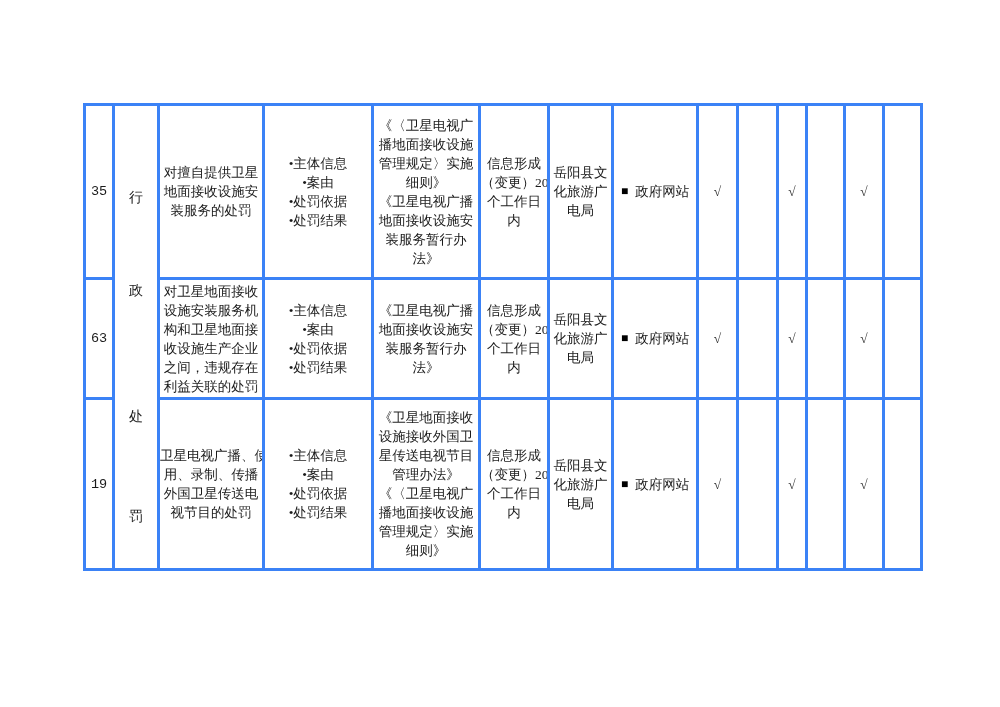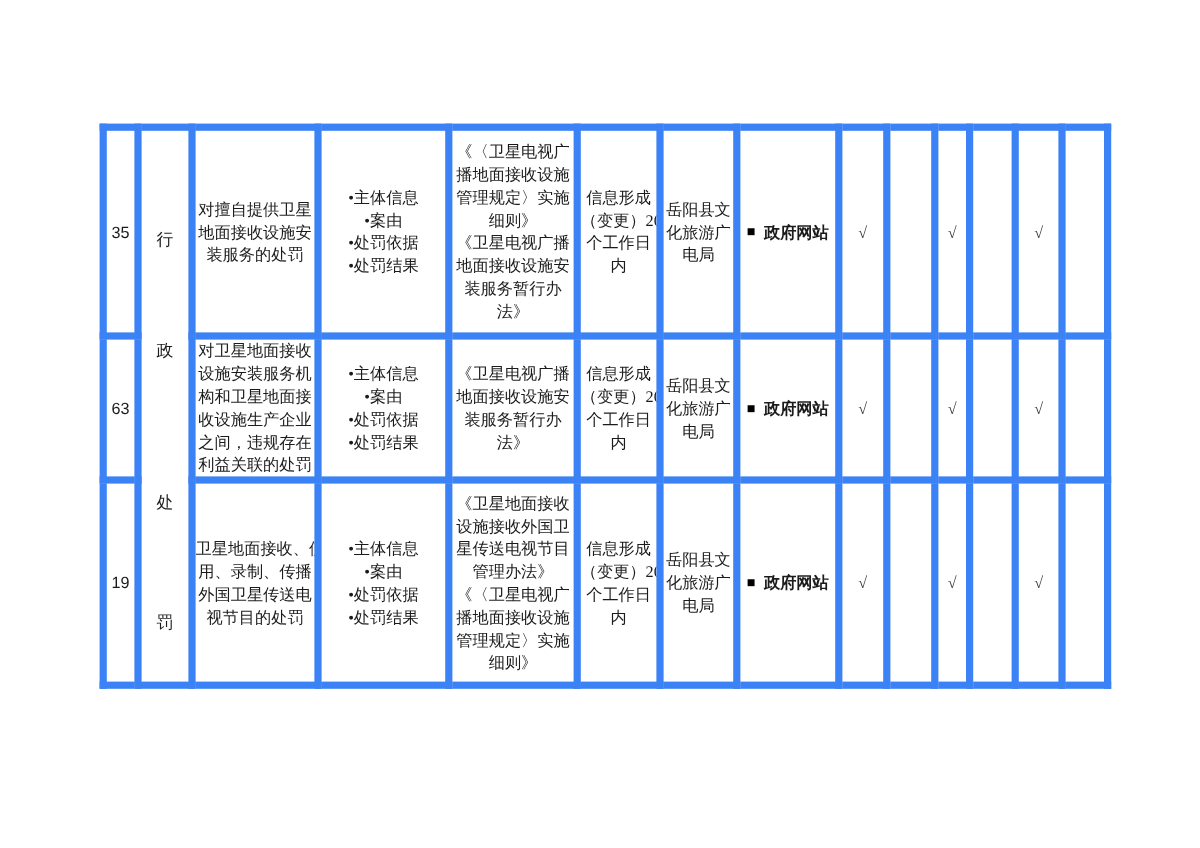--- a/index.html
+++ b/index.html
@@ -7,44 +7,44 @@
     width:1000px;height:707px;position:relative;background:#ffffff;
     font-family:"Liberation Serif","DejaVu Serif",serif;color:#1b1b1b;
     overflow:hidden;
   }
   .page{position:absolute;inset:0;background:#ffffff;}
   table.grid{
     position:absolute;left:83px;top:103px;width:837px;
     border-collapse:collapse;table-layout:fixed;
   }
   table.grid td{
-    border:6px solid #3b82f6;
+    border:3px solid #3b82f6;
     text-align:center;vertical-align:middle;
     font-size:13.5px;line-height:19px;
     padding:0;white-space:pre;overflow:hidden;
   }
   tr.row-a{height:174px;}
   tr.row-b{height:120px;}
   tr.row-c{height:171px;}
-  td.num-cell{font-family:Liberation Sans, sans-serif;font-size:13px;}
+  td.num-cell{font-family:Liberation Mono, monospace;font-size:13px;}
   td.cat-cell{position:relative;}
   .cat-char{
     position:absolute;left:0;width:100%;text-align:center;
     transform:translateY(-50%);font-size:14px;line-height:14px;
   }
   .cat-char.p1{top:92px;}
   .cat-char.p2{top:185px;}
   .cat-char.p3{top:311px;}
   .cat-char.p4{top:411px;}
   td.check-cell{font-size:13px;color:#3a3a3a;}
   .sq-marker{
     display:inline-block;font-size:12px;line-height:12px;
     margin-right:7px;vertical-align:1px;color:#000;
   }
-  .channel-label{font-size:13.5px;font-weight:bold;}
+  .channel-label{font-size:13.5px;}
 </style>
 </head>
 <body>
 
 <div class="page">
   <table class="grid">
     <colgroup>
       <col style="width:29px">
         <col style="width:45px">
         <col style="width:105px">
@@ -125,21 +125,21 @@
         <td><span class="sq-marker">■</span><span class="channel-label">政府网站</span></td>
         <td class="check-cell">√</td>
         <td class="check-cell"></td>
         <td class="check-cell">√</td>
         <td class="check-cell"></td>
         <td class="check-cell">√</td>
         <td class="check-cell"></td>
       </tr>
       <tr class="row-c">
         <td class="num-cell">19</td>
-        <td>卫星地面接收、使
+        <td>卫星电视广播、使
 用、录制、传播
 外国卫星传送电
 视节目的处罚</td>
         <td>•主体信息
 •案由
 •处罚依据
 •处罚结果</td>
         <td>《卫星地面接收
 设施接收外国卫
 星传送电视节目

